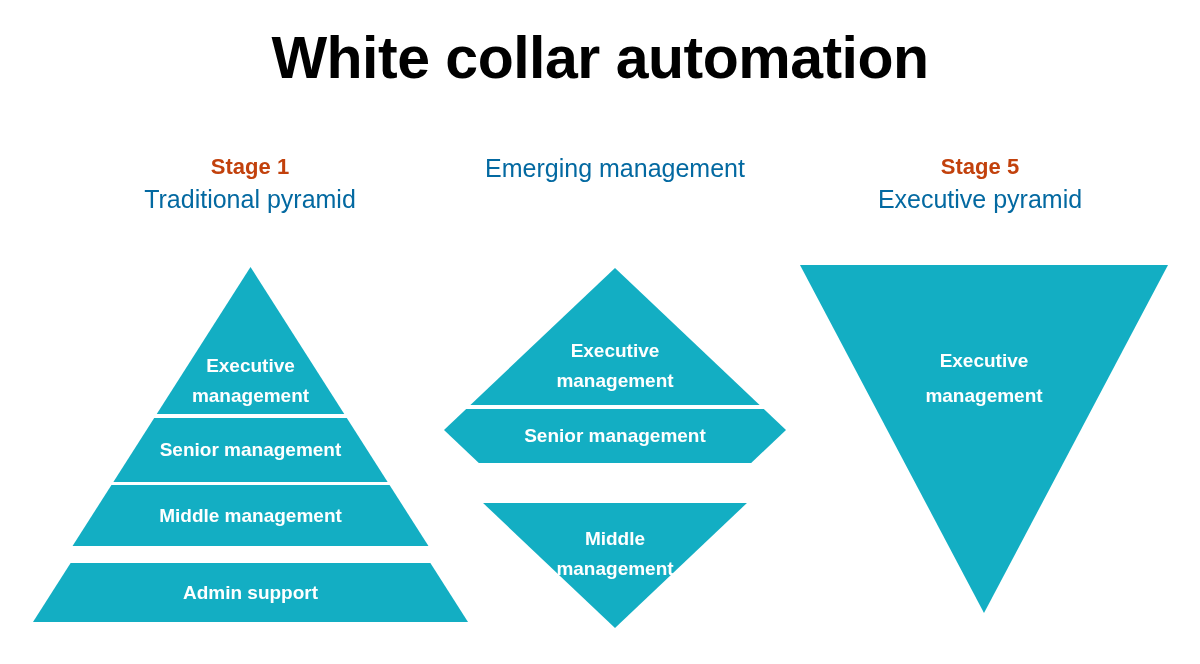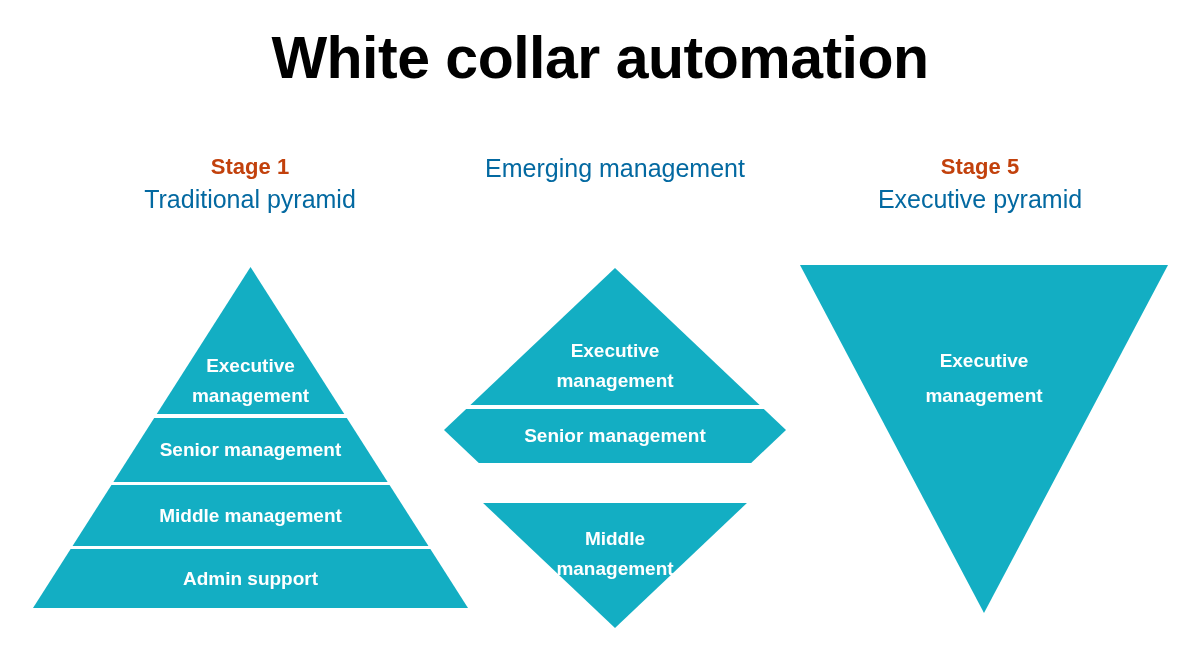--- a/index.html
+++ b/index.html
@@ -103,21 +103,21 @@
     font-weight: 700;
     line-height: 30px;
     white-space: pre-line;
     z-index: 3;
   }
 
   
   #s1-row-0 { top: 0px;   height: 147px; }   
   #s1-row-1 { top: 151px; height: 64px;  }   
   #s1-row-2 { top: 218px; height: 61px;  }   
-  #s1-row-3 { top: 282px; height: 59px;  }   
+  #s1-row-3 { top: 296px; height: 59px;  }   
   #s1-row-0 .tri-fill { top: 0px;   }
   #s1-row-1 .tri-fill { top: -151px; }
   #s1-row-2 .tri-fill { top: -218px; }
   #s1-row-3 .tri-fill { top: -282px; }
   #s1-row-0 .row-label { top: 84px; }
   #s1-row-1 .row-label { top: 17px; }
   #s1-row-2 .row-label { top: 16px; }
   #s1-row-3 .row-label { top: 15px; }
 
   

